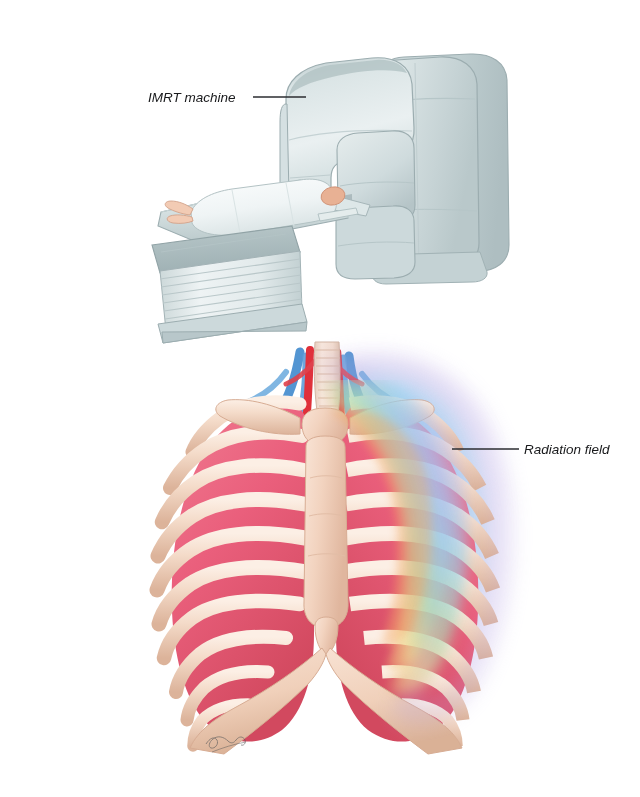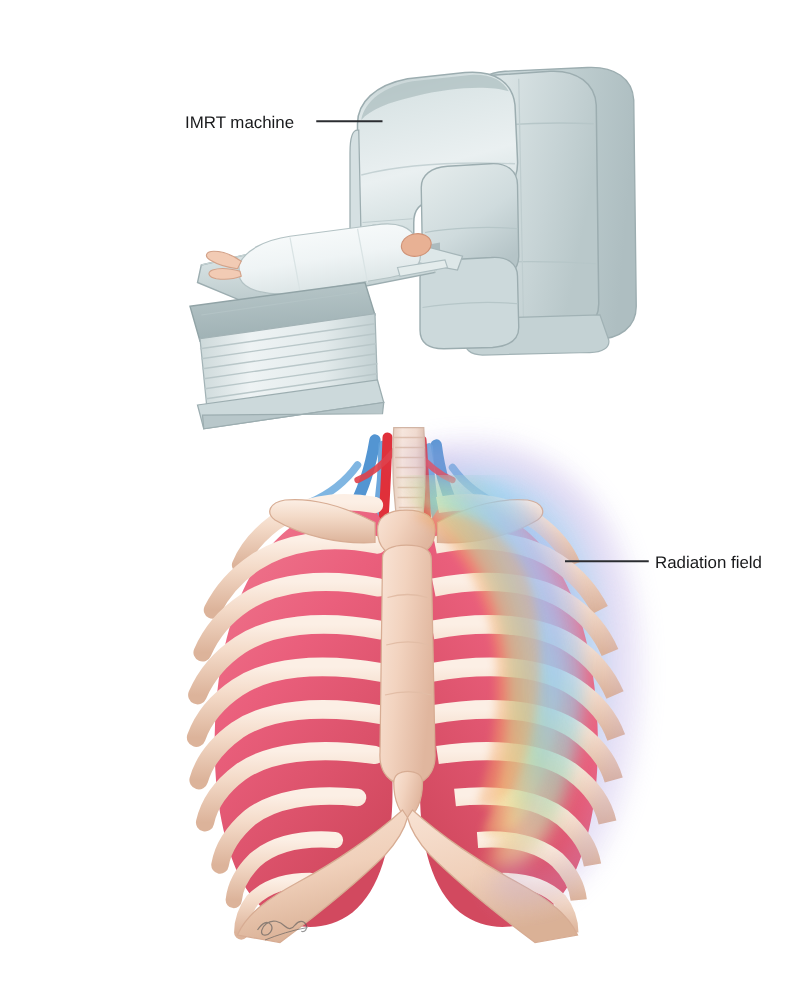--- a/index.html
+++ b/index.html
@@ -12,20 +12,21 @@
     height: 797px;
     position: relative;
     overflow: hidden;
     font-family: "Liberation Sans", sans-serif;
   }
   #illustration-root {
     position: absolute;
     left: 0; top: 0;
     width: 640px;
     height: 797px;
+    font-style: italic;
   }
   svg.figure {
     position: absolute;
     left: 0; top: 0;
     width: 640px;
     height: 797px;
     display: block;
   }
   .label-text {
     font-family: "Liberation Sans", sans-serif;

